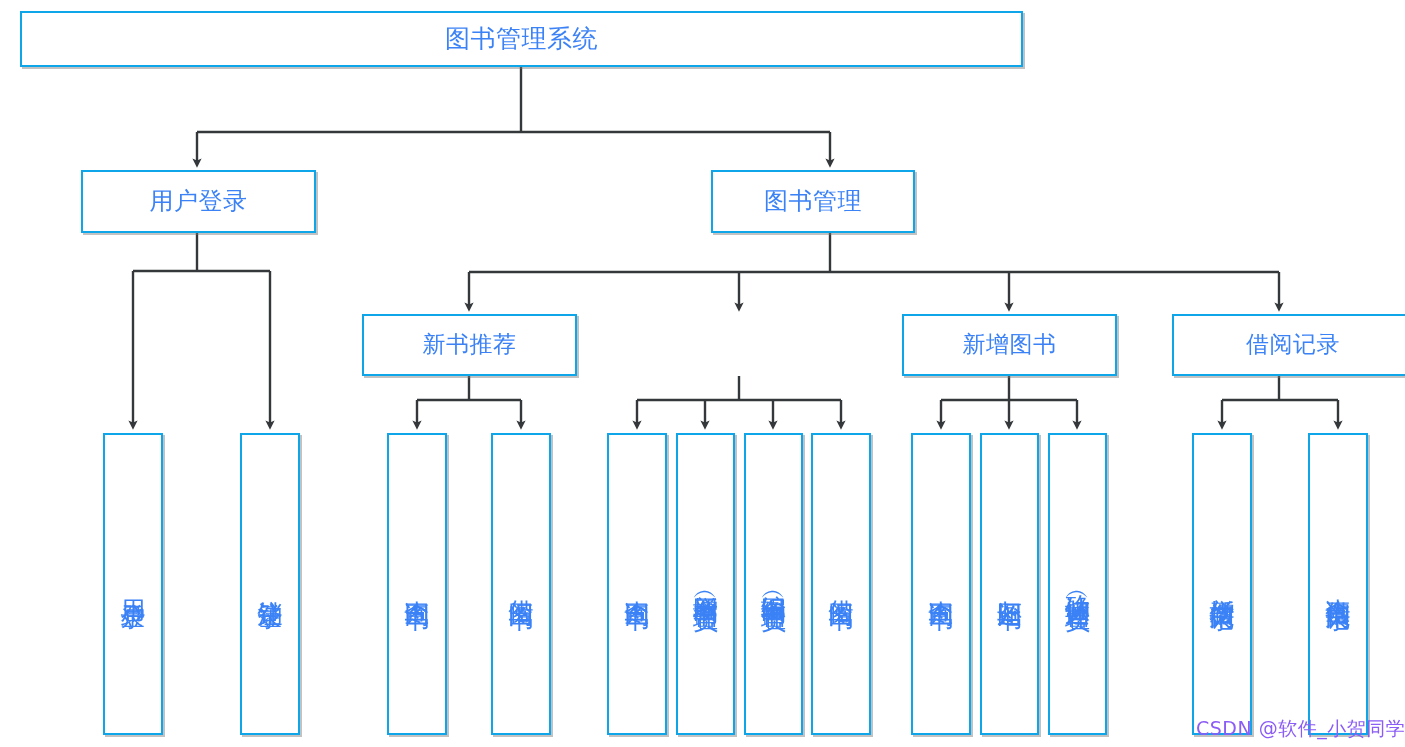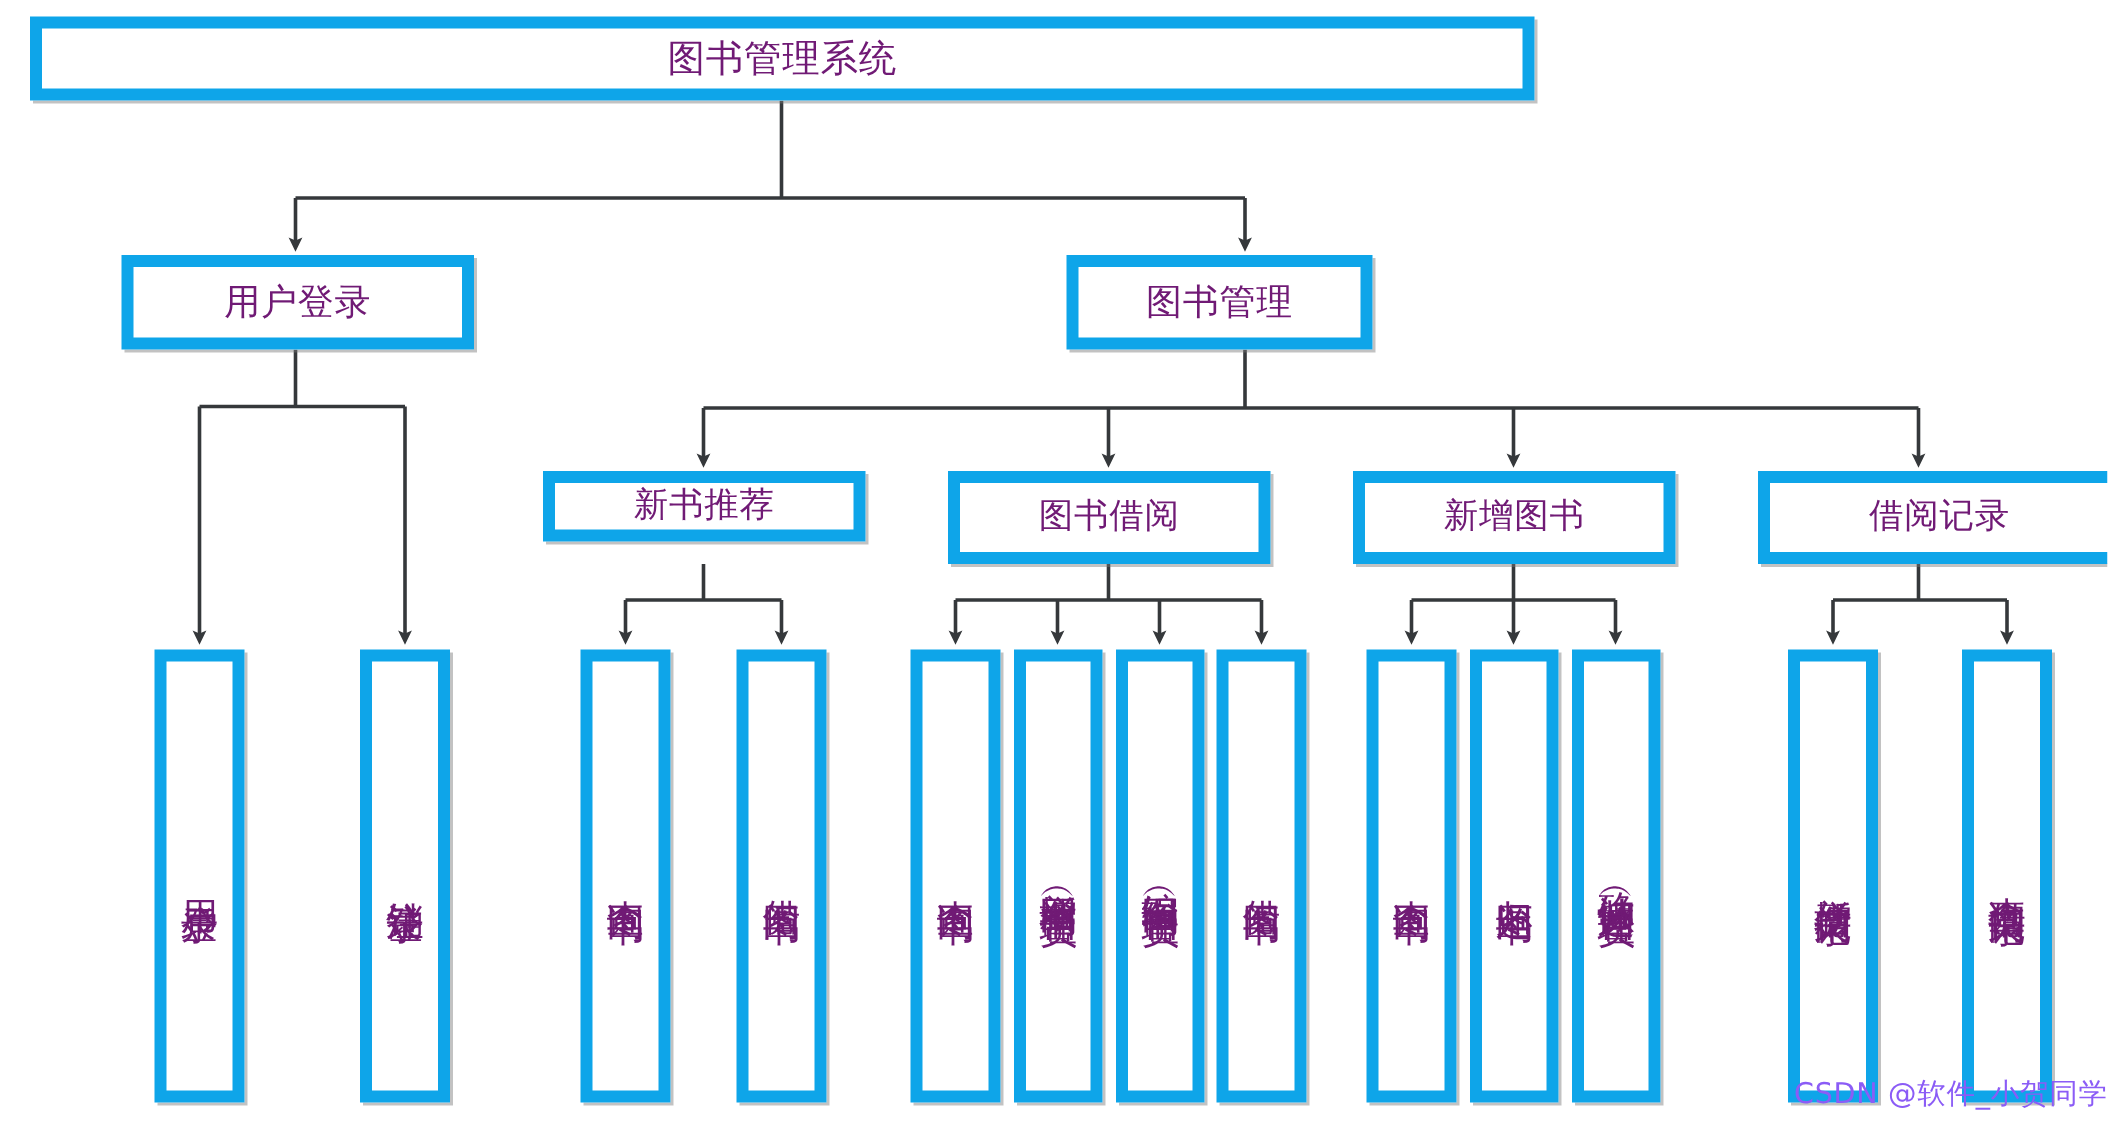--- a/index.html
+++ b/index.html
@@ -23,26 +23,26 @@
     left: 0;
     top: 0;
     width: 1405px;
     height: 747px;
     pointer-events: none;
   }
   .node {
     position: absolute;
     box-sizing: border-box;
     background: #ffffff;
-    border: 8px solid #0ea5e9;
+    border: 2px solid #0ea5e9;
     box-shadow: 2px 2px 0 0 rgba(120,120,120,0.45);
     display: flex;
     align-items: center;
     justify-content: center;
-    color: #701a75;
+    color: #3b82f6;
   }
   .node .label {
     line-height: 1.18;
     text-align: center;
     letter-spacing: 0.5px;
   }
   .node.root .label { font-size: 25px; }
   .node.lvl1 .label { font-size: 24px; }
   .node.lvl2 .label { font-size: 23px; }
   .node.leaf {
@@ -126,25 +126,22 @@
     <span class="label">图书管理系统</span>
   </div>
 
   <div class="node lvl1" style="left:81px; top:170px; width:235px; height:63px;">
     <span class="label">用户登录</span>
   </div>
   <div class="node lvl1" style="left:711px; top:170px; width:204px; height:63px;">
     <span class="label">图书管理</span>
   </div>
 
-  <div class="node lvl2" style="left:362px; top:314px; width:215px; height:47px;">
+  <div class="node lvl2" style="left:362px; top:314px; width:215px; height:62px;">
     <span class="label">新书推荐</span>
-  </div>
-  <div class="node lvl2" style="left:632px; top:314px; width:215px; height:62px;">
-    <span class="label">图书借阅</span>
   </div>
   <div class="node lvl2" style="left:902px; top:314px; width:215px; height:62px;">
     <span class="label">新增图书</span>
   </div>
   <div class="node lvl2" style="left:1172px; top:314px; width:242px; height:62px;">
     <span class="label">借阅记录</span>
   </div>
 
   <div class="node leaf" style="left:103px; top:433px; width:60px; height:302px;">
     <span class="label">用户登录</span>

